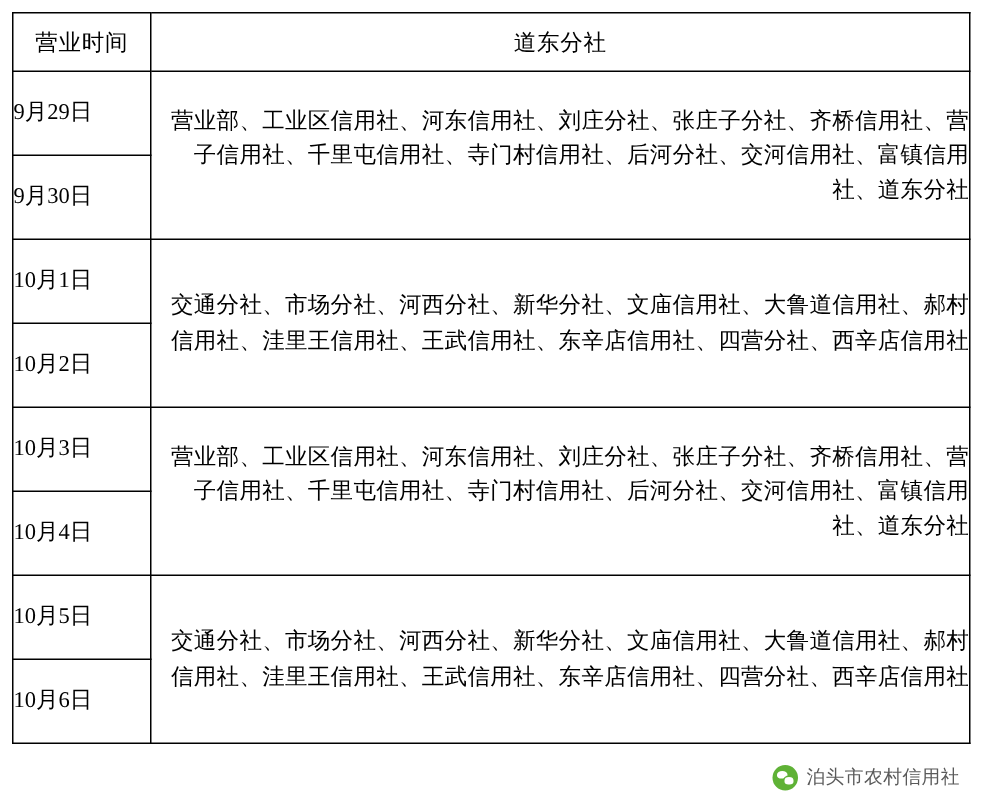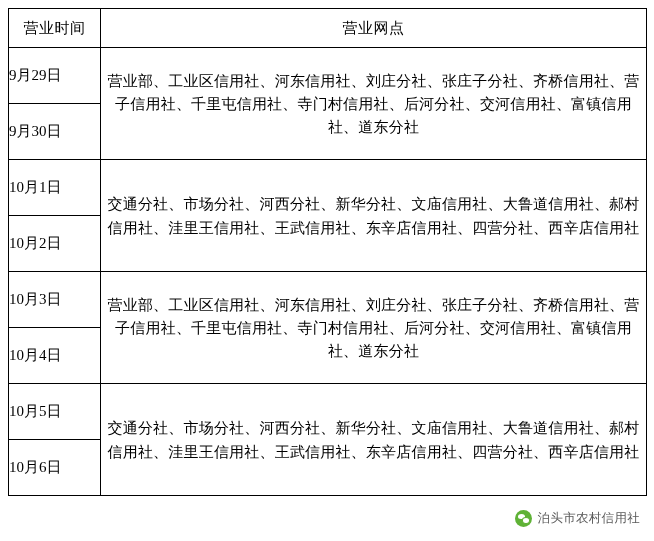--- a/index.html
+++ b/index.html
@@ -54,21 +54,21 @@
   }
   .date-cell {
     text-align: left;
     padding-left: 10px;
     height: 55px;
     font-size: 15px;
     line-height: 1.3;
     font-family: Liberation Serif, serif;
   }
   .branch-cell {
-    text-align: center;
+    text-align: right;
     padding: 4px 8px 4px 8px;
     font-size: 14.5px;
     line-height: 1.55;
     letter-spacing: 0.2px;
   }
   .footer {
     position: absolute;
     left: 0;
     bottom: 6px;
     width: 654px;
@@ -125,21 +125,21 @@
 <div class="page">
 
   <table class="schedule">
     <colgroup>
       <col class="col-date">
       <col class="col-branch">
     </colgroup>
     <thead>
       <tr>
         <th class="hdr-date">营业时间</th>
-        <th class="hdr-branch">营业网点</th>
+        <th class="hdr-branch">道东分社</th>
       </tr>
     </thead>
     <tbody>
 
       <tr>
         <td class="date-cell">9月29日</td>
         <td class="branch-cell" rowspan="2">营业部、工业区信用社、河东信用社、刘庄分社、张庄子分社、齐桥信用社、营子信用社、千里屯信用社、寺门村信用社、后河分社、交河信用社、富镇信用社、道东分社</td>
       </tr>
       <tr>
         <td class="date-cell">9月30日</td>

